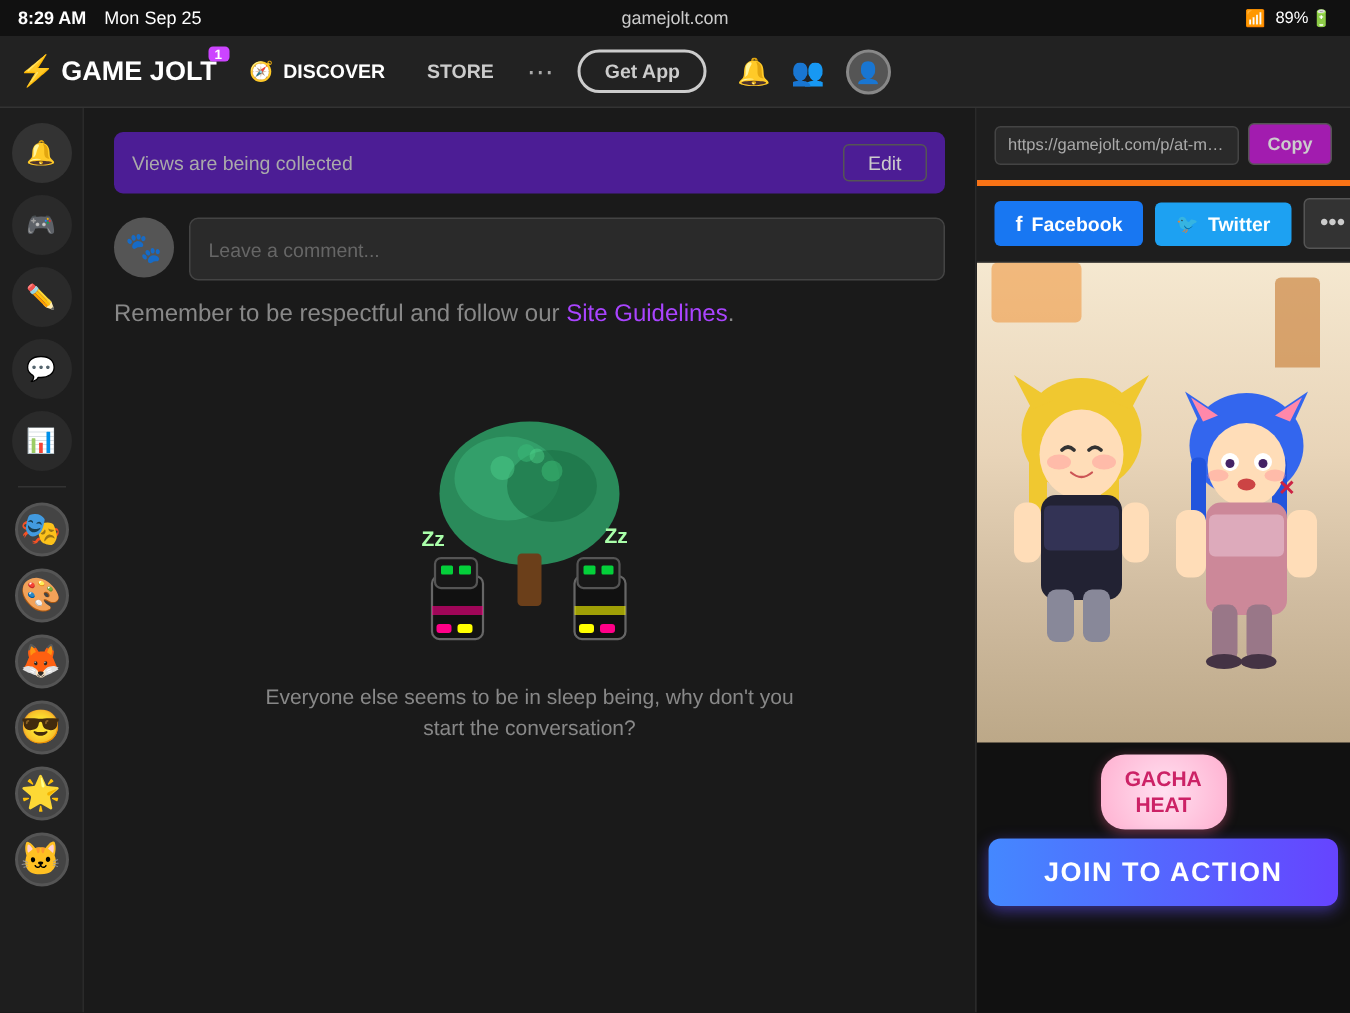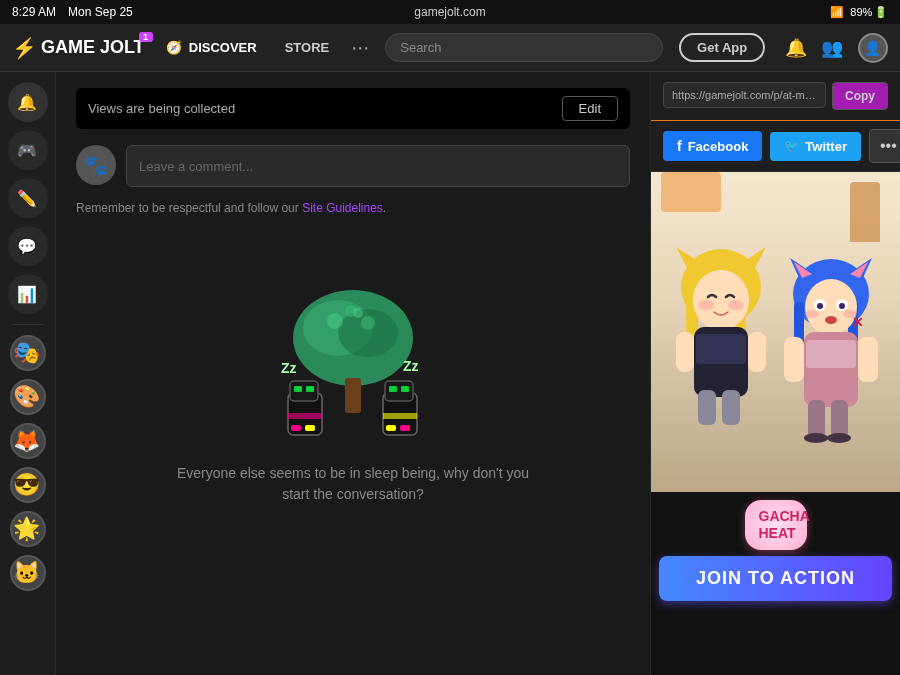--- a/index.html
+++ b/index.html
@@ -17,21 +17,21 @@
     .status-bar {
       background: #111;
       display: flex;
       justify-content: space-between;
       align-items: center;
       padding: 2px 12px;
       height: 24px;
       font-size: 12px;
       color: #fff;
     }
-    .status-bar .time { font-weight: 400; }
+    .status-bar .time { font-weight: 700; }
     .status-bar .right { display: flex; align-items: center; gap: 6px; font-size: 12px; }
     .wifi-icon { font-size: 11px; }
     .battery-bar {
       display: inline-flex;
       align-items: center;
       gap: 2px;
       font-size: 11px;
     }
 
     
@@ -184,21 +184,21 @@
       overflow-y: auto;
       background: #1a1a1a;
     }
 
     .views-bar {
       display: flex;
       align-items: center;
       justify-content: space-between;
       margin-bottom: 16px;
       padding: 8px 12px;
-      background: #000000;
+      background: #4c1d95;
       border-radius: 6px;
     }
     .views-text { font-size: 13px; color: #aaa; }
     .edit-btn {
       background: transparent;
       border: 1px solid #555;
       color: #ccc;
       padding: 4px 16px;
       border-radius: 4px;
       font-size: 13px;
@@ -234,23 +234,23 @@
       border-radius: 6px;
       padding: 10px 12px;
       color: #22c55e;
       font-size: 13px;
       min-height: 42px;
       outline: none;
     }
     .comment-input::placeholder { color: #666; }
 
     .guidelines-text {
-      font-size: 12px;
+      font-size: 16px;
       color: #888;
-      margin-bottom: 48px;
+      margin-bottom: 35px;
     }
     .guidelines-link { color: #aa44ff; text-decoration: none; }
 
     .empty-state {
       display: flex;
       flex-direction: column;
       align-items: center;
       padding: 20px;
     }
     .sleep-image {
@@ -272,24 +272,24 @@
       width: 250px;
       background: #1e1e1e;
       border-left: 1px solid #2a2a2a;
       overflow-y: auto;
       display: flex;
       flex-direction: column;
     }
 
     .url-copy-row {
       display: flex;
-      align-items: flex-start;
+      align-items: flex-end;
       padding: 10px 12px;
       gap: 6px;
-      border-bottom: 1px solid #f97316;
+      border-bottom: 4px solid #f97316;
     }
     .url-field {
       flex: 1;
       background: #2a2a2a;
       border: 1px solid #444;
       border-radius: 4px;
       padding: 6px 8px;
       font-size: 11px;
       color: #aaa;
       overflow: hidden;
@@ -372,21 +372,21 @@
     }
     .gacha-logo {
       background: radial-gradient(circle, #ffe0f0 0%, #ffb0d0 100%);
       border-radius: 16px;
       padding: 8px 14px;
       font-size: 14px;
       font-weight: 900;
       color: #cc2266;
       text-align: center;
       line-height: 1.2;
-      width: 62px;
+      width: 84px;
       box-shadow: 0 2px 8px rgba(255,100,150,0.4);
     }
     .join-btn {
       width: 100%;
       background: linear-gradient(90deg, #4488ff 0%, #6644ff 100%);
       border: none;
       border-radius: 8px;
       padding: 12px 8px;
       font-size: 18px;
       font-weight: 900;
@@ -440,23 +440,20 @@
     <span>🧭</span>
     <span>DISCOVER</span>
   </div>
 
   <div class="nav-item">
     <span>STORE</span>
   </div>
 
   <div class="nav-dots">⋯</div>
 
-  <div class="search-bar">
-    <input type="text" placeholder="Search" style="">
-  </div>
 
   <button class="get-app-btn">Get App</button>
 
   <div class="nav-icons">
     <span class="nav-icon">🔔</span>
     <span class="nav-icon">👥</span>
     <div class="avatar-circle">
       <span>👤</span>
     </div>
   </div>

